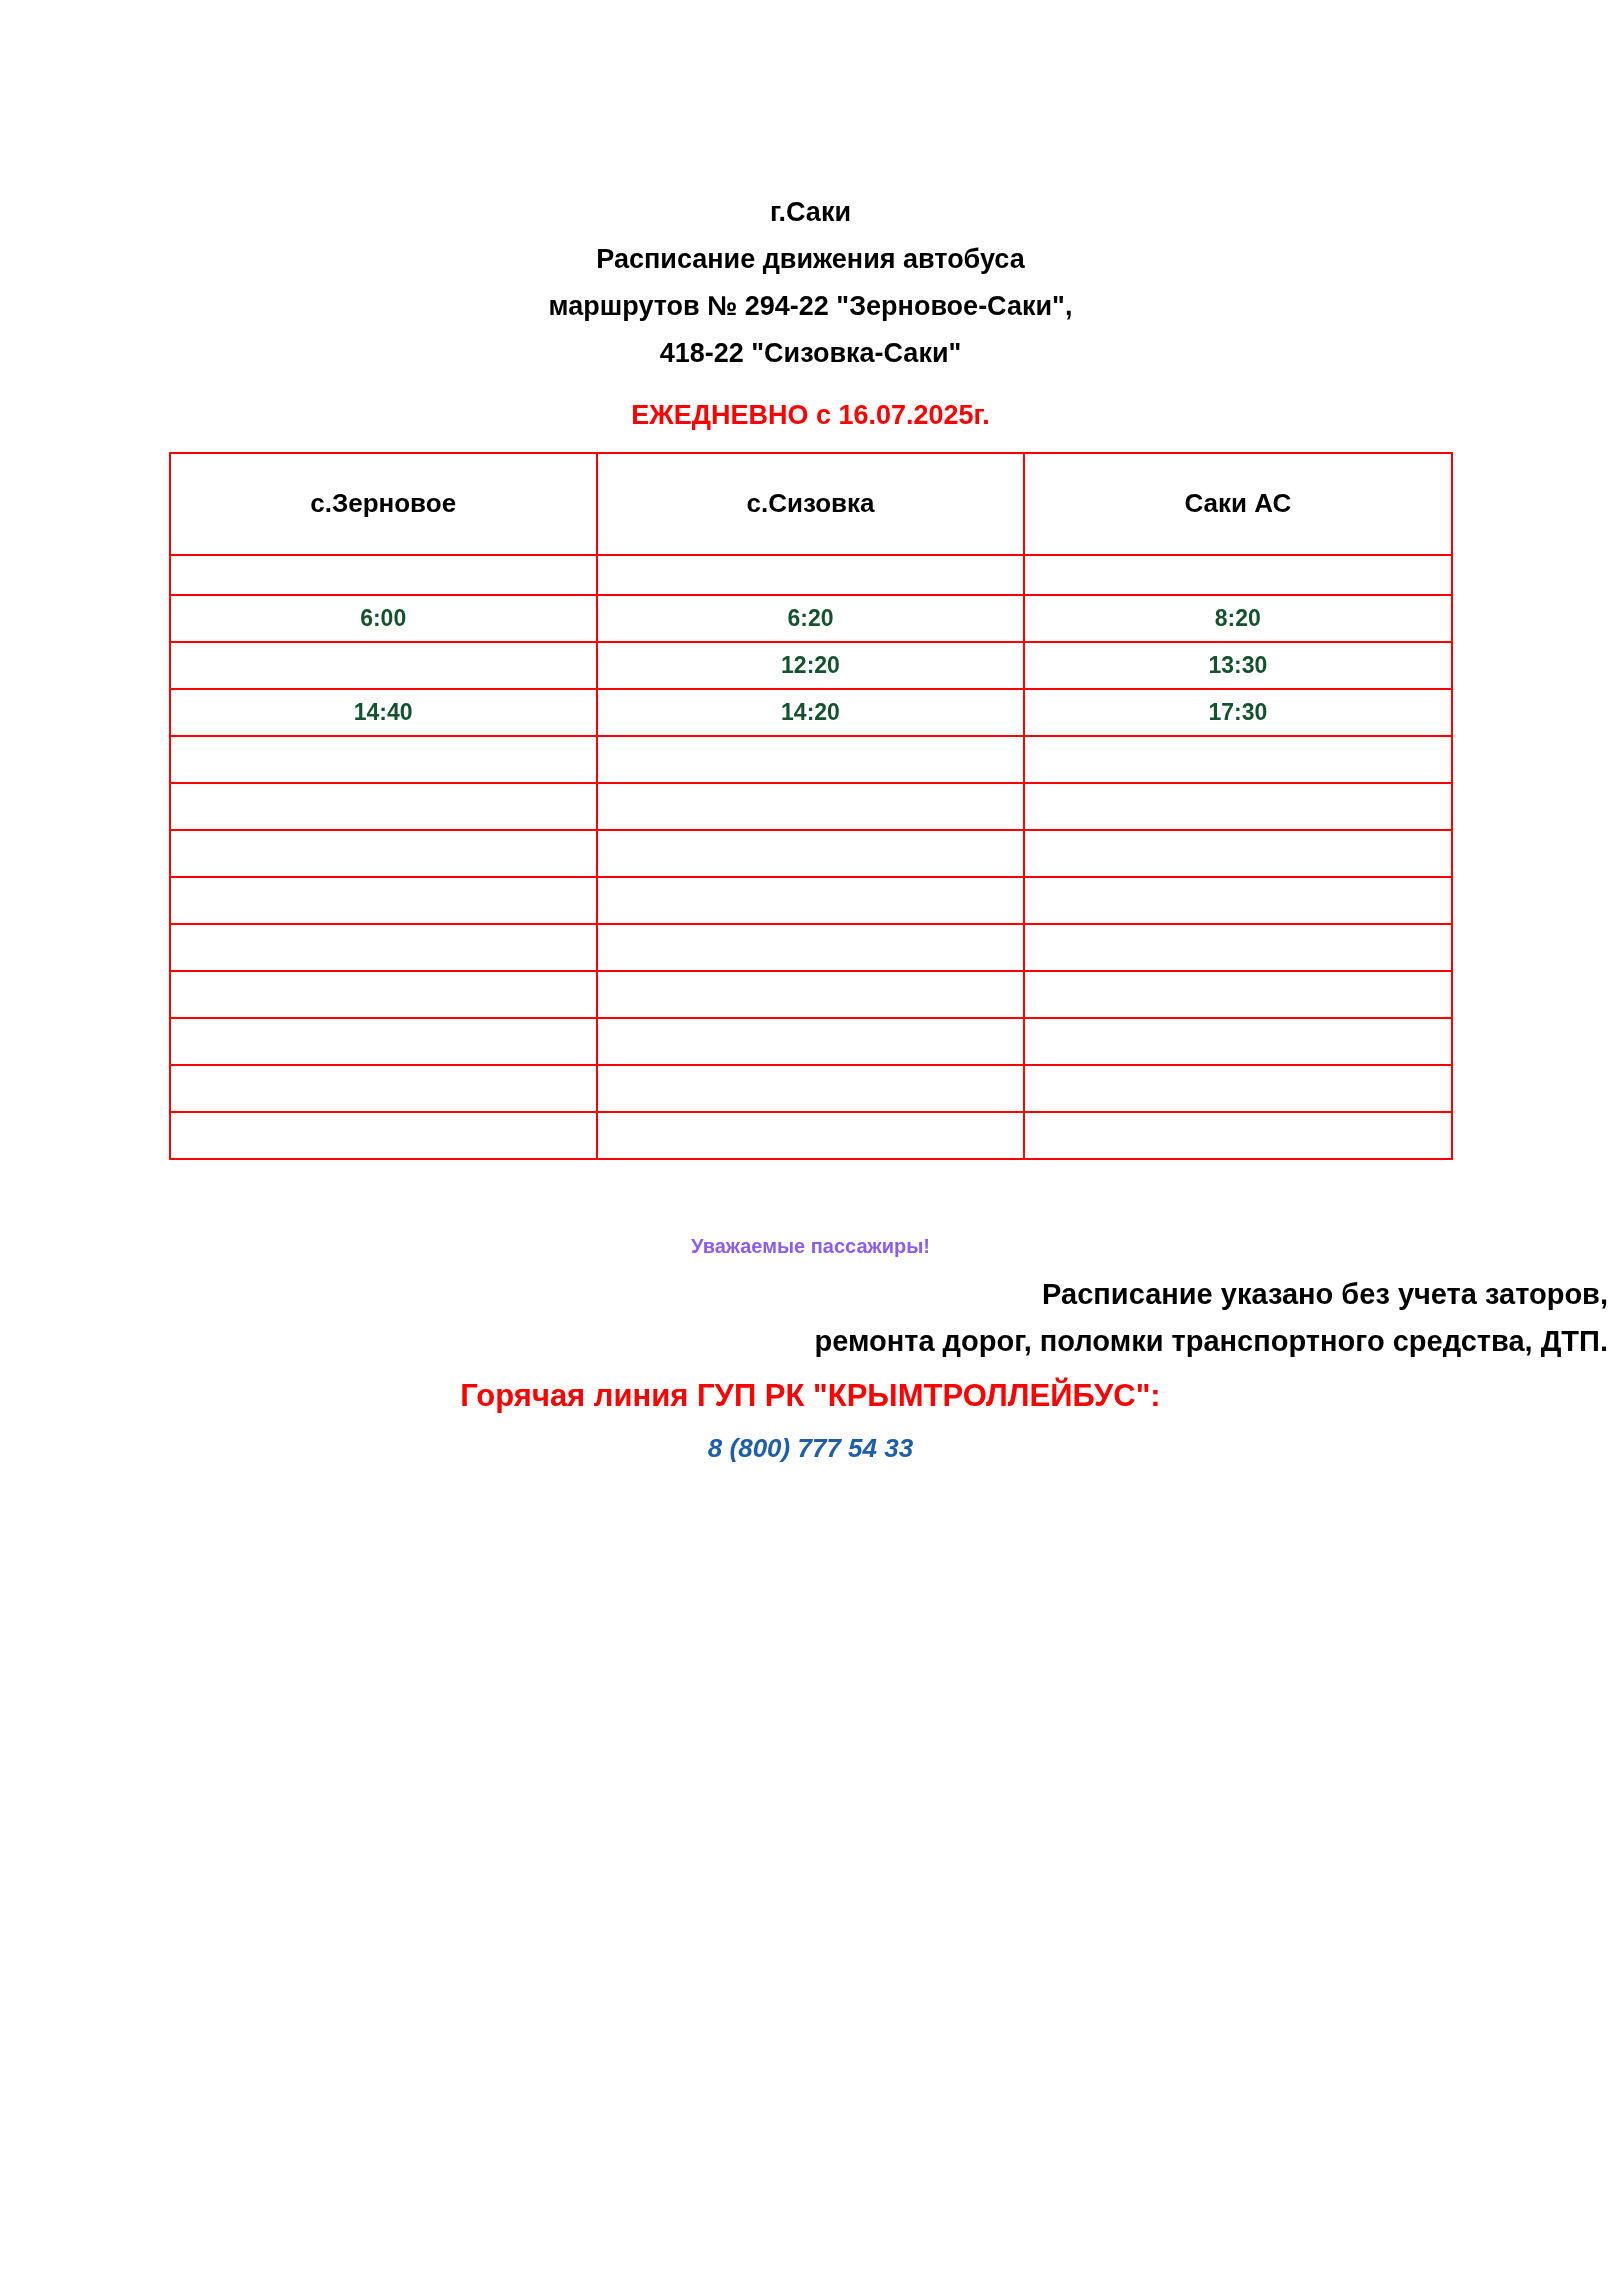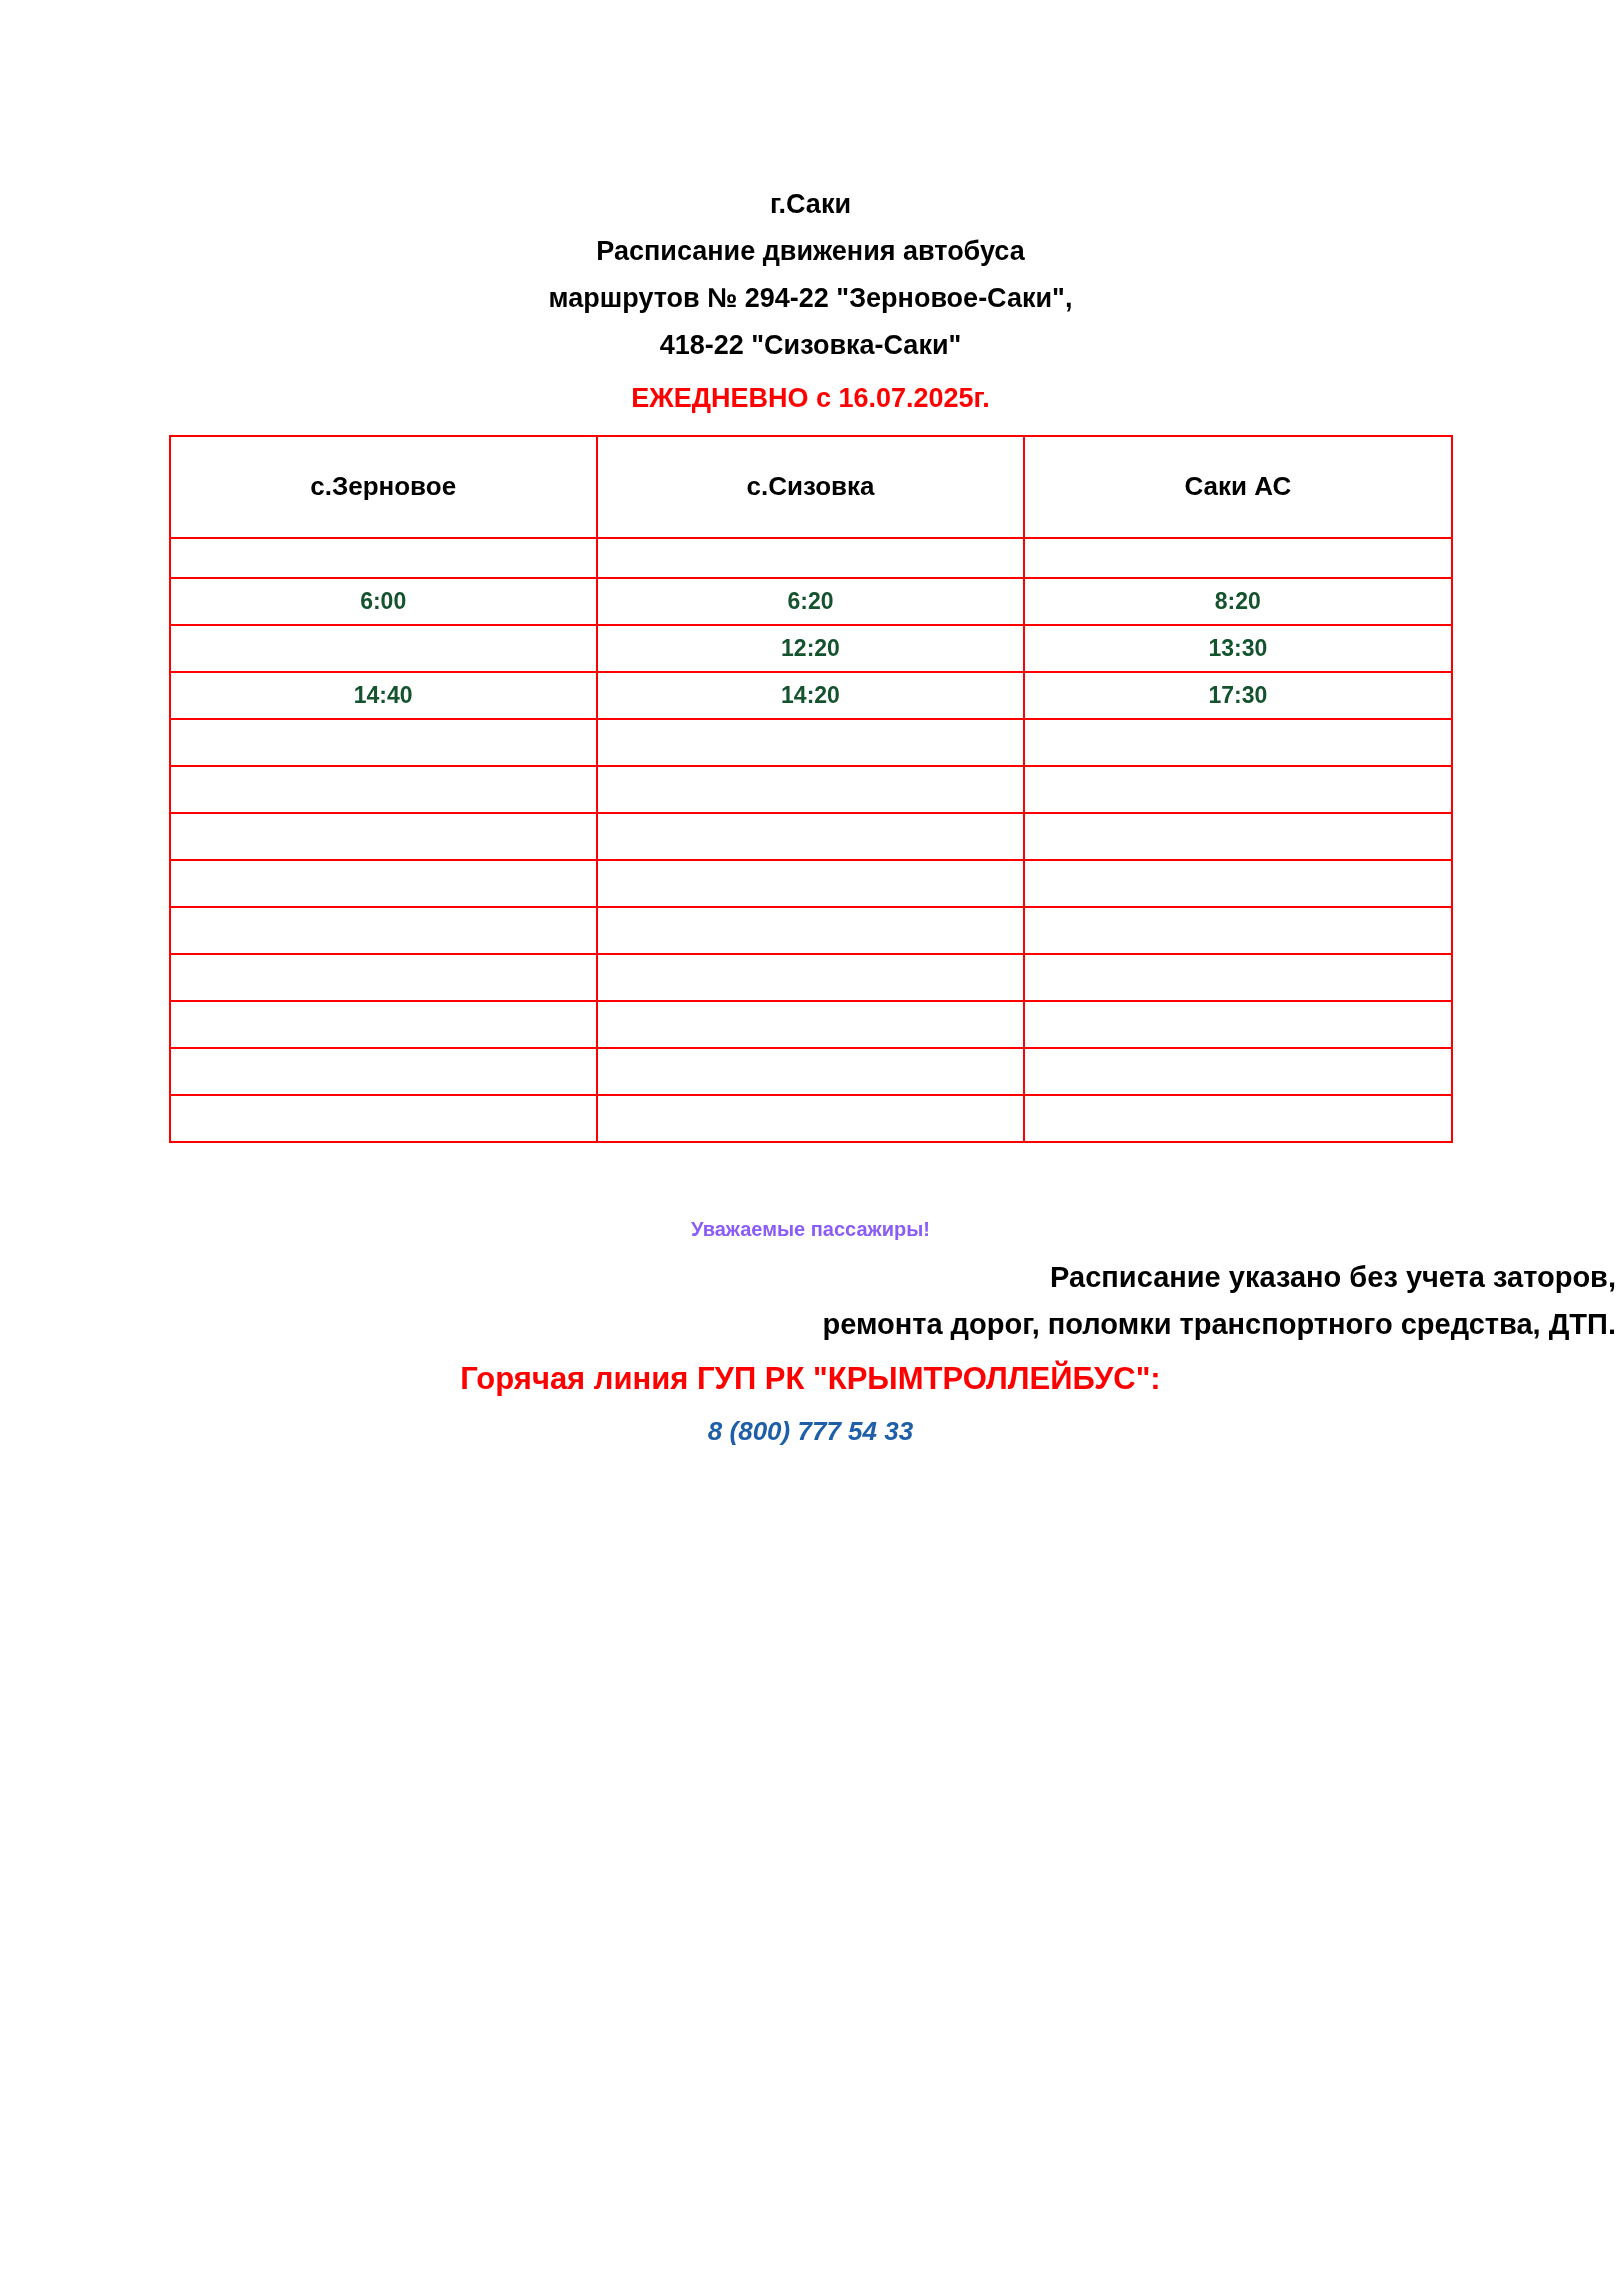--- a/index.html
+++ b/index.html
@@ -13,42 +13,42 @@
     font-family: "Liberation Sans", sans-serif;
     color: #000000;
     -webkit-font-smoothing: antialiased;
   }
   .page {
     position: relative;
     width: 1621px;
     height: 2293px;
     background: #ffffff;
     box-sizing: border-box;
-    padding: 5px;
+    padding: 13px;
   }
   .header-block {
     text-align: center;
     padding-top: 176px;
   }
   .title-line {
     font-weight: bold;
     font-size: 27px;
     line-height: 47px;
     color: #000000;
   }
   .title-line.l1 { font-size: 27px; }
   .title-line.l2 { font-size: 27px; }
   .title-line.l3 { font-size: 27px; }
   .title-line.l4 { font-size: 27px; }
   .daily-line {
     font-weight: bold;
     font-size: 27px;
     color: #ff0000;
     line-height: 47px;
-    margin-top: 6px;
+    margin-top: 15px;
   }
   .table-wrap {
     margin: 12.5px auto 0 auto;
     width: 1284px;
   }
   table.schedule {
     border-collapse: collapse;
     width: 100%;
     table-layout: fixed;
   }

